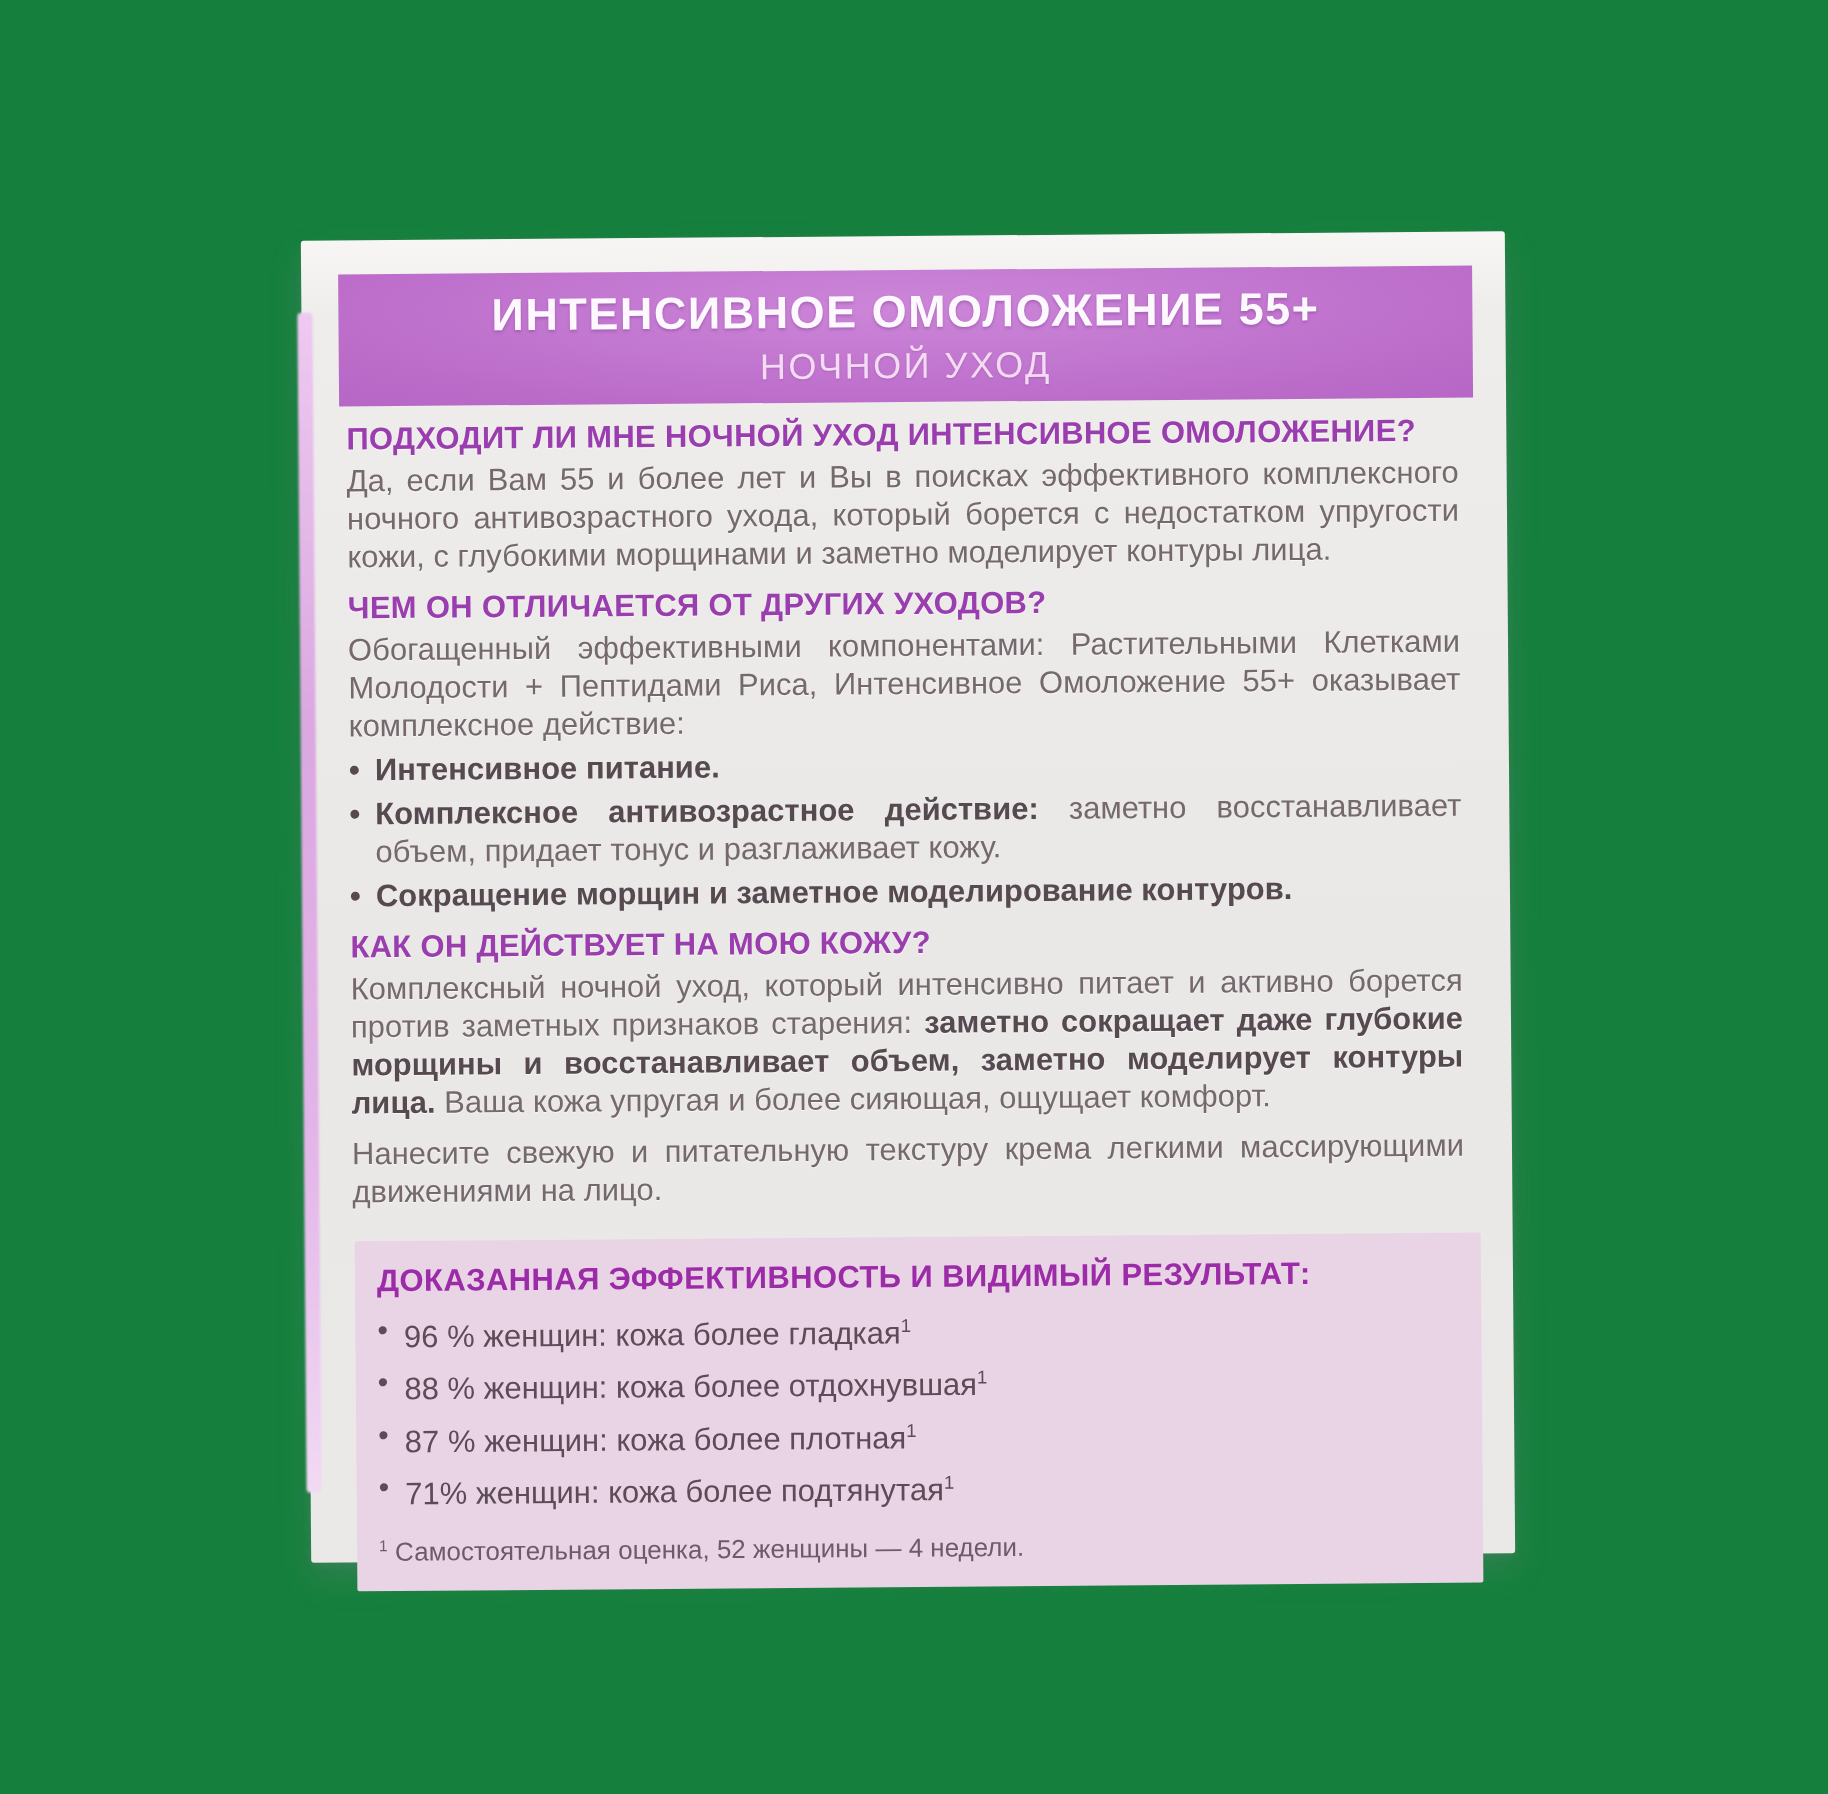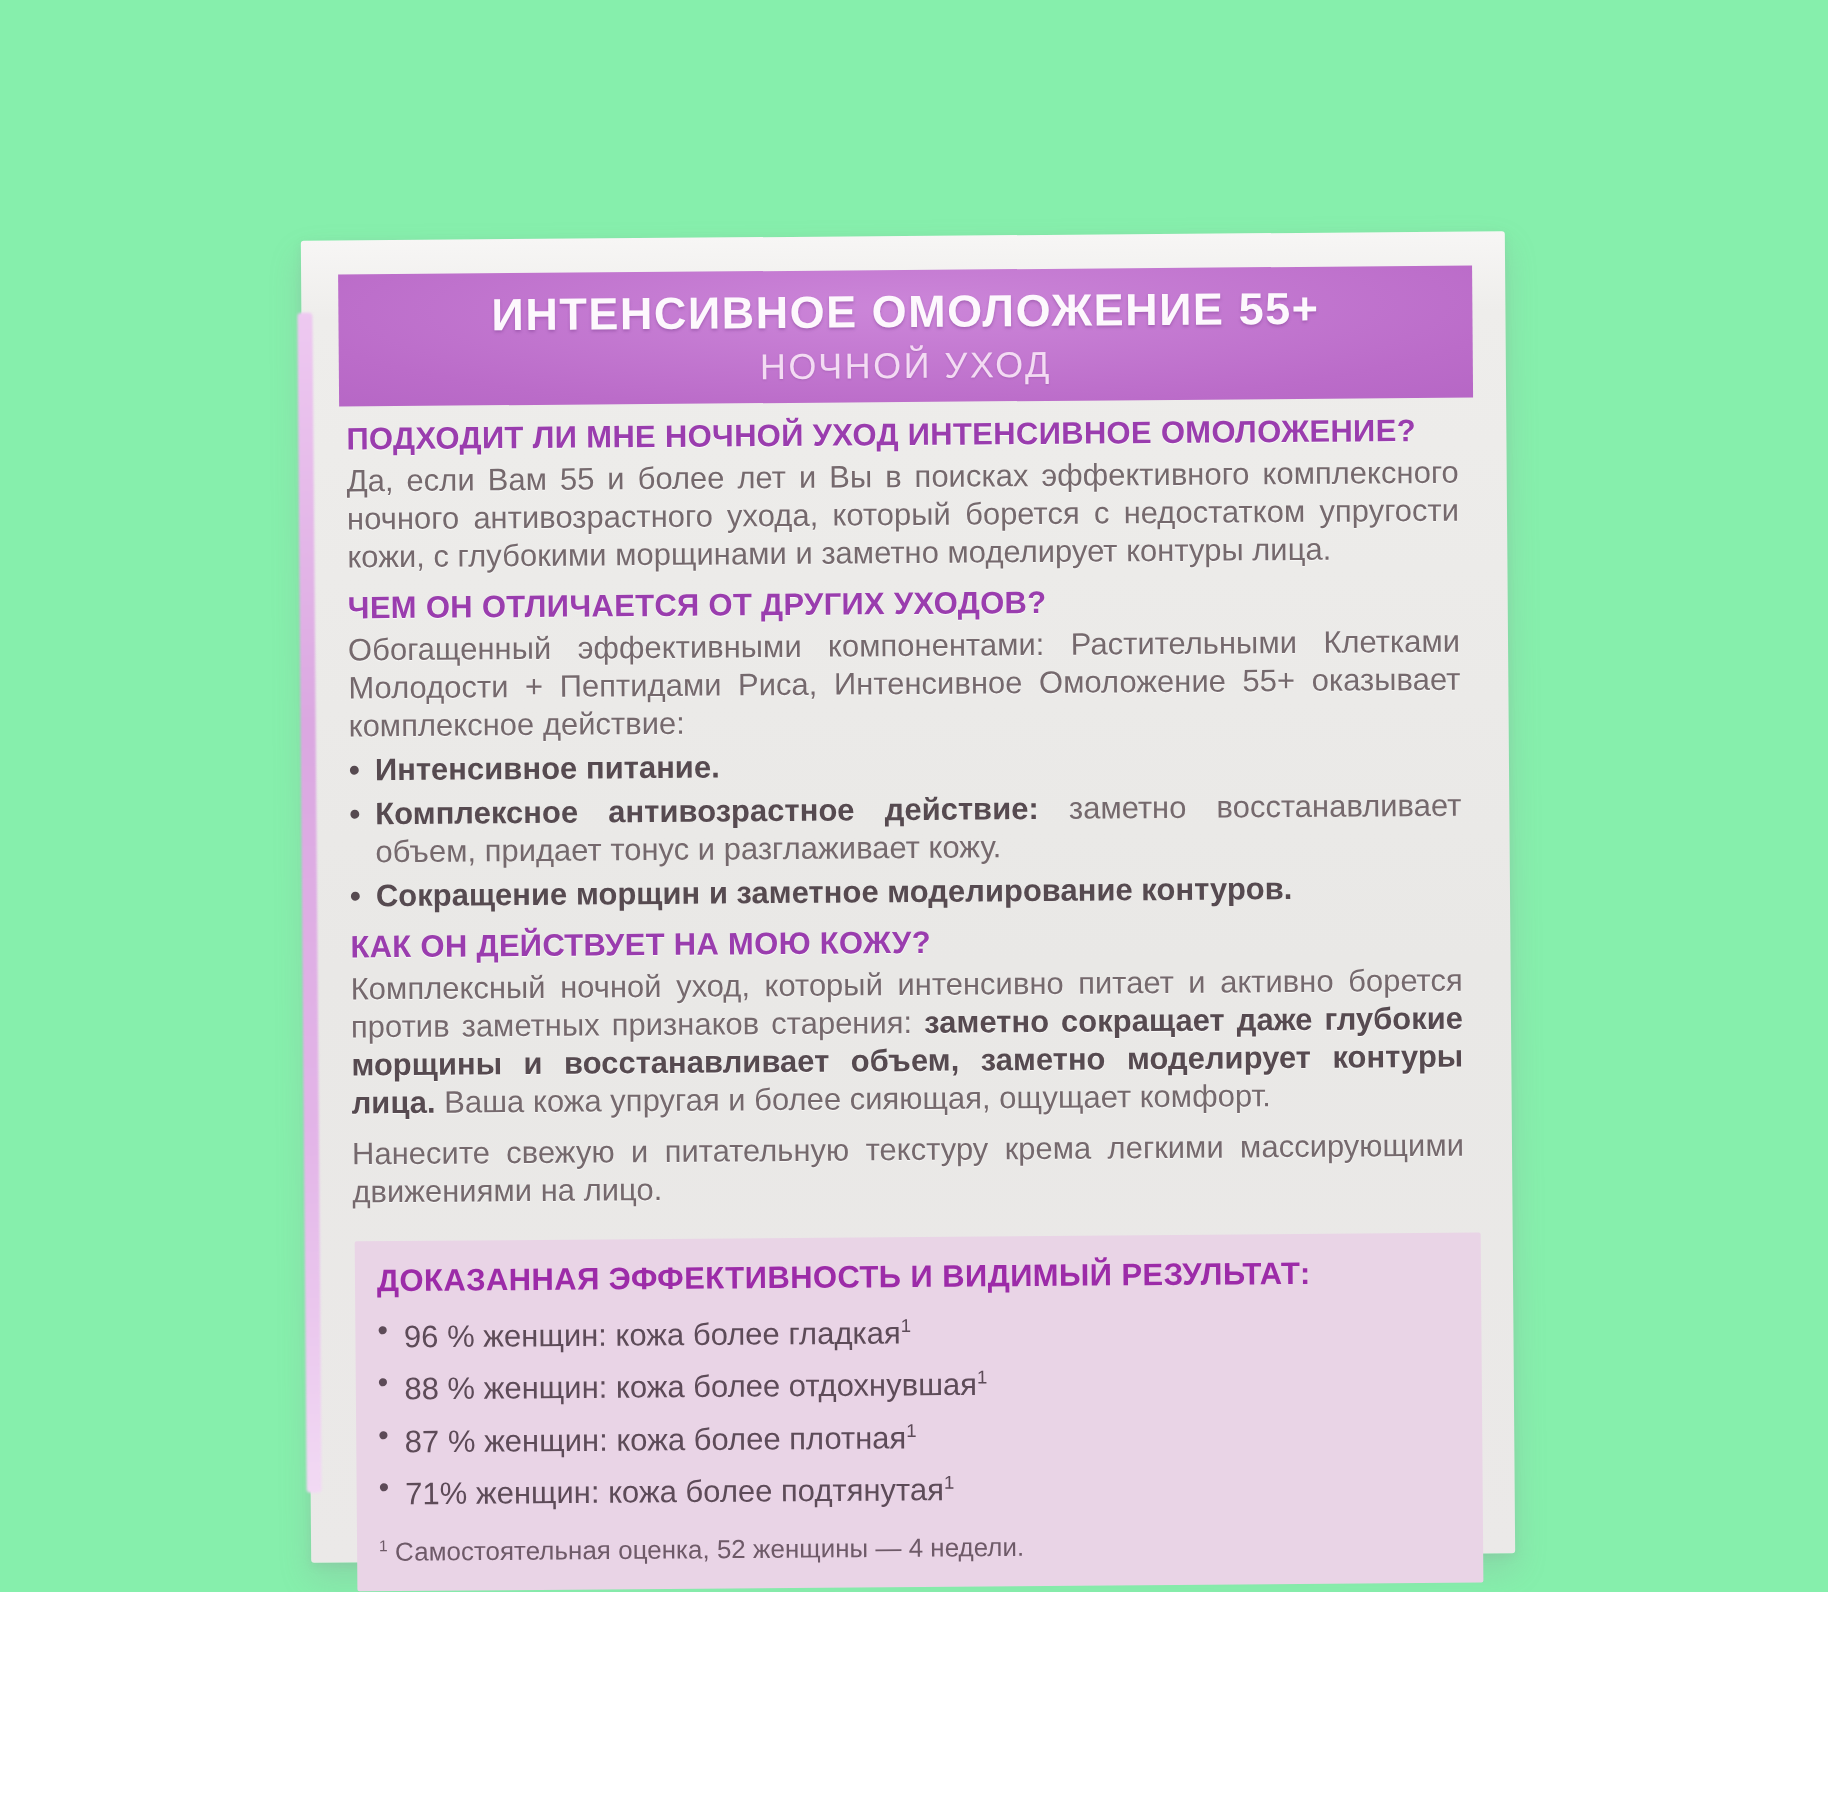--- a/index.html
+++ b/index.html
@@ -1,17 +1,17 @@
 <!DOCTYPE html>
 <html><head>
 <meta charset="utf-8">
 <style>
   html,body{margin:0;padding:0;background:#fff;}
   .stage{
-    position:relative;width:1828px;height:1592px;background:#86efac;overflow:hidden;
+    position:relative;width:1828px;height:1794px;background:#15803d;overflow:hidden;
     font-family:"Liberation Sans",sans-serif;
   }
   .box{
     position:absolute;left:306px;top:236px;width:1204px;height:1322px;
     background:linear-gradient(180deg,#f7f6f5 0%,#eeedeb 6%,#e9e8e6 55%,#ebe9e8 100%);
     transform:rotate(-0.45deg);transform-origin:50% 50%;
     box-shadow:0 16px 32px rgba(145,133,150,.22),0 3px 8px rgba(145,133,150,.15);
     border-radius:3px;
   }
   .side-edge{

